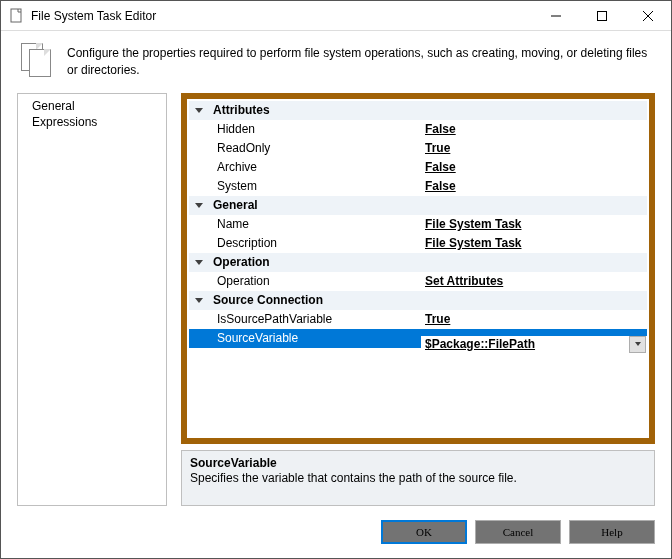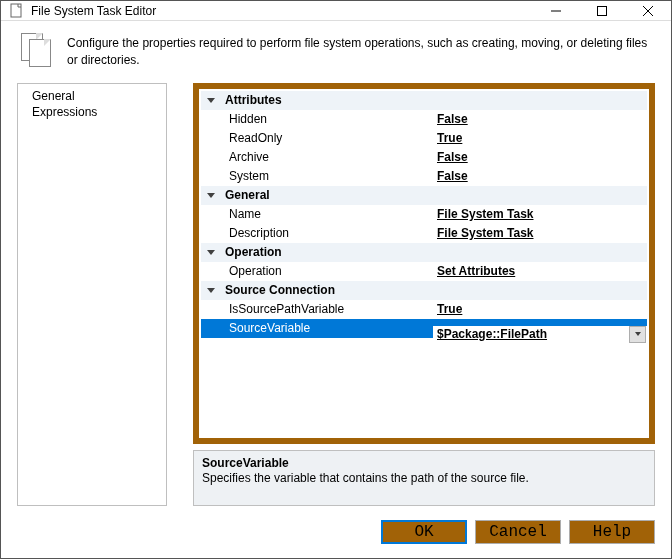--- a/index.html
+++ b/index.html
@@ -12,21 +12,21 @@
   }
   .window {
     width: 672px;
     height: 559px;
     border: 1px solid #555;
     display: flex;
     flex-direction: column;
     background: #fff;
   }
   .titlebar {
-    height: 20px;
+    height: 30px;
     display: flex;
     align-items: center;
     padding: 0 0 0 8px;
     border-bottom: 1px solid #ddd;
   }
   .titlebar-icon {
     width: 16px; height: 16px;
     margin-right: 6px;
     display: inline-flex;
   }
@@ -61,21 +61,21 @@
     width: 0; height: 0;
     border-top: 7px solid #ddd;
     border-right: 7px solid transparent;
     right: -1px; top: -1px;
   }
   .header-text { flex: 1; line-height: 1.4; padding-top: 2px; }
   .body-row {
     flex: 1;
     display: flex;
     padding: 0 16px 0 16px;
-    gap: 26px;
+    gap: 14px;
     min-height: 0;
   }
   .nav-pane {
     width: 150px;
     border: 1px solid #bfbfbf;
     background: #fff;
     padding-top: 4px;
   }
   .nav-item {
     padding: 1px 10px 1px 14px;
@@ -169,26 +169,26 @@
   .button-row {
     display: flex;
     justify-content: flex-end;
     gap: 8px;
     padding: 14px 16px 14px 16px;
   }
   .btn {
     width: 86px;
     height: 24px;
     border: 1px solid #adadad;
-    background: #a16207;
+    background: #737373;
     display: flex;
     align-items: center;
     justify-content: center;
-    font-family: Liberation Mono, monospace;
-    font-size: 16px;
+    font-family: Liberation Serif, serif;
+    font-size: 11px;
     cursor: default;
   }
   .btn.default { border: 2px solid #0078d7; }
 </style>
 </head>
 <body>
 
 <div class="window">
 
   <div class="titlebar">

